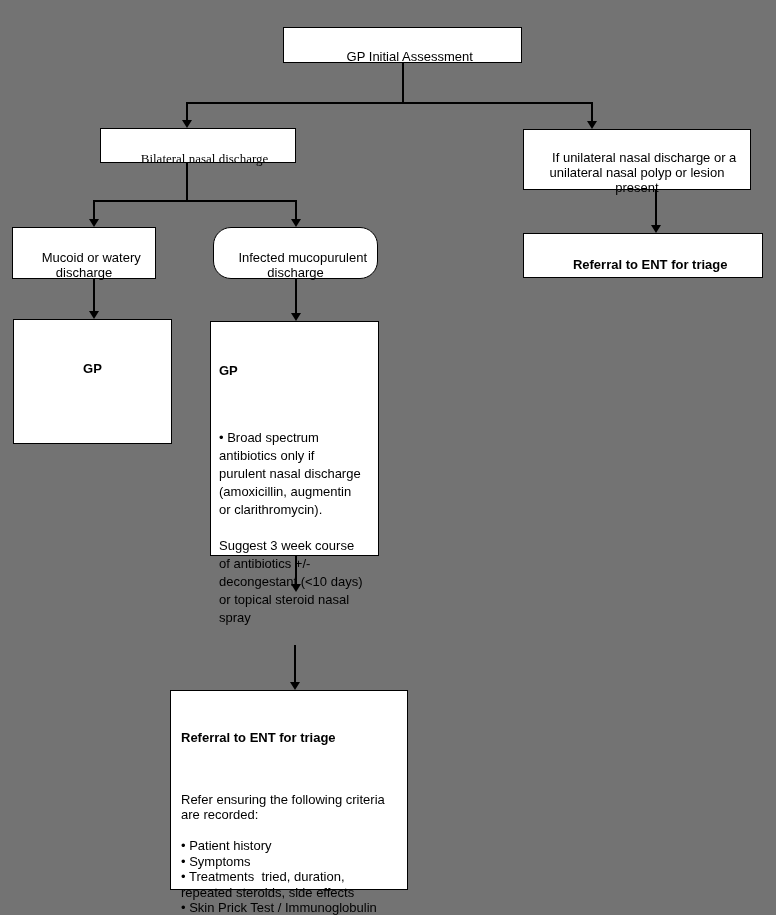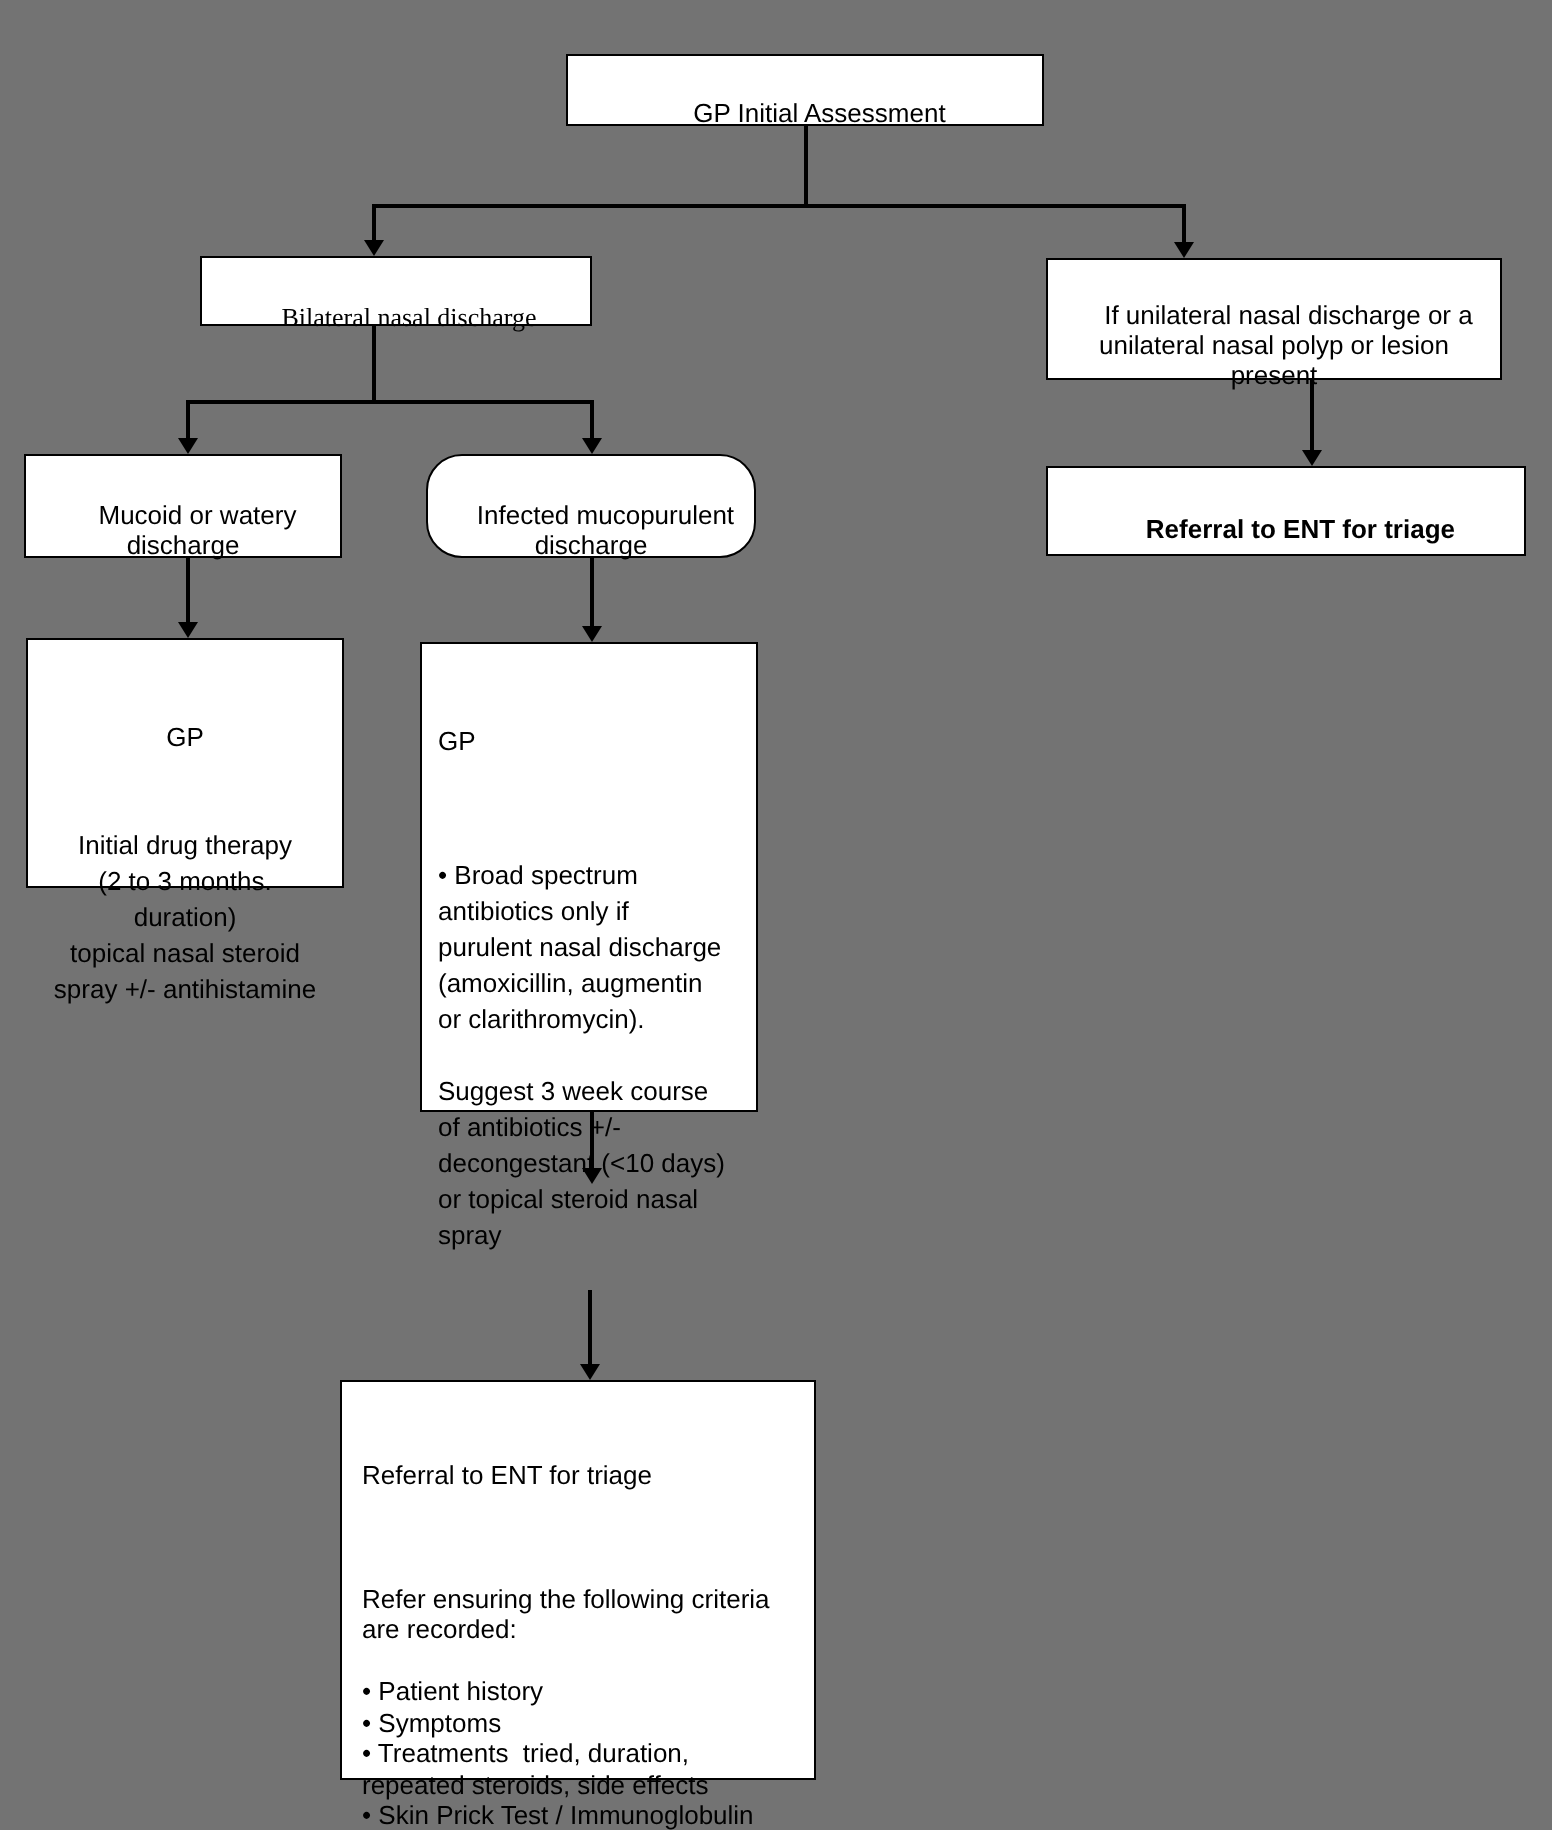--- a/index.html
+++ b/index.html
@@ -15,38 +15,38 @@
   .node {
     position: absolute;
     box-sizing: border-box;
     border: 1.5px solid #000000;
     background: #ffffff;
     font-size: 13px;
     line-height: 15px;
     text-align: center;
     white-space: pre-wrap;
   }
-  .heading { font-weight: normal; }
+  .heading { font-weight: bold; }
   .line { position: absolute; background: #000000; }
   .vline { width: 1.5px; }
   .hline { height: 1.5px; }
   .arrow {
     position: absolute;
     width: 0; height: 0;
     border-left: 5px solid transparent;
     border-right: 5px solid transparent;
     border-top: 8px solid #000000;
   }
 
   
   .n-top        { left: 283px; top: 27px;  width: 239px; height: 36px; padding-top: 6px; }
   .n-bilateral  { left: 100px; top: 128px; width: 196px; height: 35px; padding-top: 7px; font-family: Liberation Serif, serif; }
   .n-unilateral { left: 523px; top: 129px; width: 228px; height: 61px; padding-top: 5px; }
   .n-ref-right  { left: 523px; top: 233px; width: 240px; height: 45px; padding-top: 8px; font-weight: bold; }
-  .n-mucoid     { left: 12px;  top: 227px; width: 159px; height: 52px; padding-top: 7px; }
+  .n-mucoid     { left: 12px;  top: 227px; width: 144px; height: 52px; padding-top: 7px; }
   .n-infected   { left: 213px; top: 227px; width: 165px; height: 52px; padding-top: 7px; border-radius: 18px; }
   .n-gp-left    { left: 13px;  top: 319px; width: 159px; height: 125px; padding-top: 4px; line-height: 18px; }
   .n-gp-mid     { left: 210px; top: 321px; width: 169px; height: 235px; padding: 4px 8px; line-height: 18px; text-align: left; }
   .n-gp-mid .heading { margin-bottom: 13px; }
   .n-no-resp    { left: 170px; top: 592px; width: 238px; height: 53px; padding-top: 6px; }
   .n-ref-bottom { left: 170px; top: 690px; width: 238px; height: 200px; padding: 8px 10px; line-height: 15.5px; text-align: left; }
   .n-ref-bottom .heading { margin-bottom: 15px; }
 
   
   .l-v1  { left: 402px; top: 63px;  height: 40px; }
@@ -125,25 +125,20 @@
 discharge</span>
   </div>
 
   <div class="node n-infected">
     <span>Infected mucopurulent
 discharge</span>
   </div>
 
   <div class="node n-gp-left">
     <div class="heading">GP</div>
-    <div>Initial drug therapy
-(2 to 3 months.
-duration)
-topical nasal steroid
-spray +/- antihistamine</div>
   </div>
 
   <div class="node n-gp-mid">
     <div class="heading">GP</div>
     <div>• Broad spectrum
 antibiotics only if
 purulent nasal discharge
 (amoxicillin, augmentin
 or clarithromycin).
 

